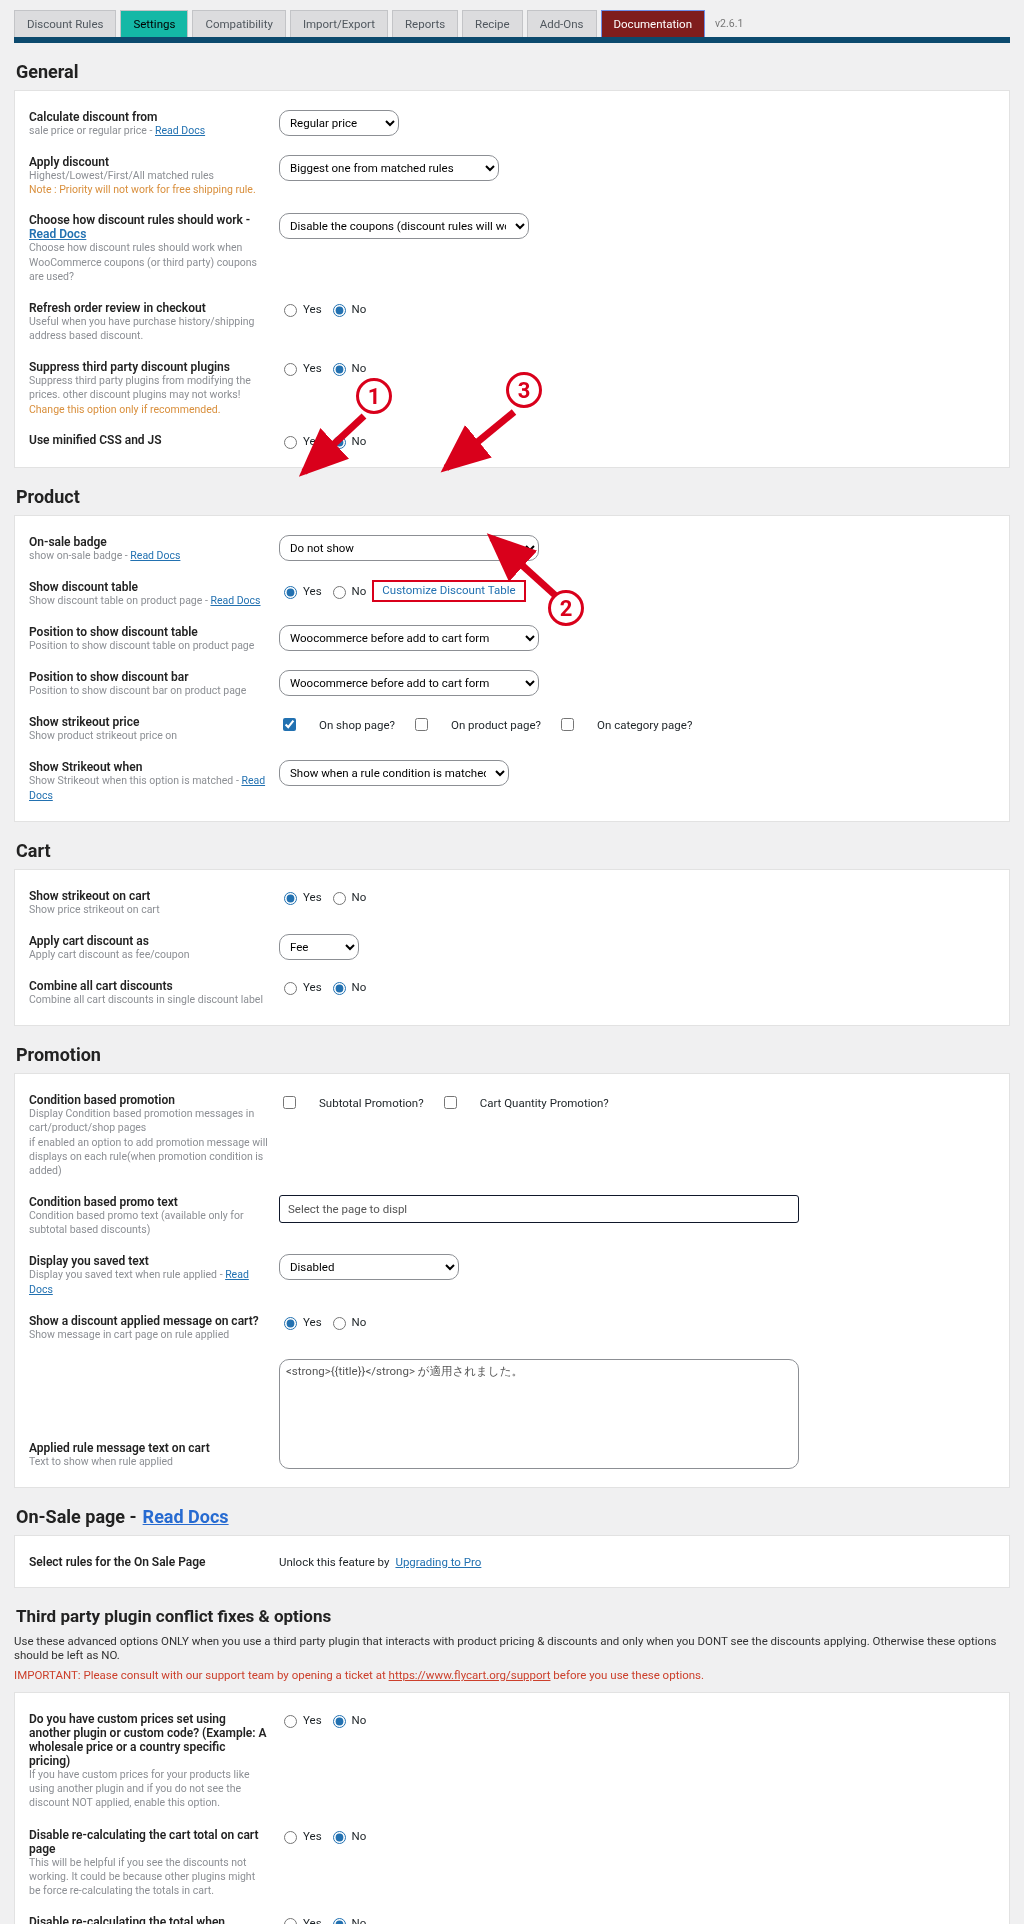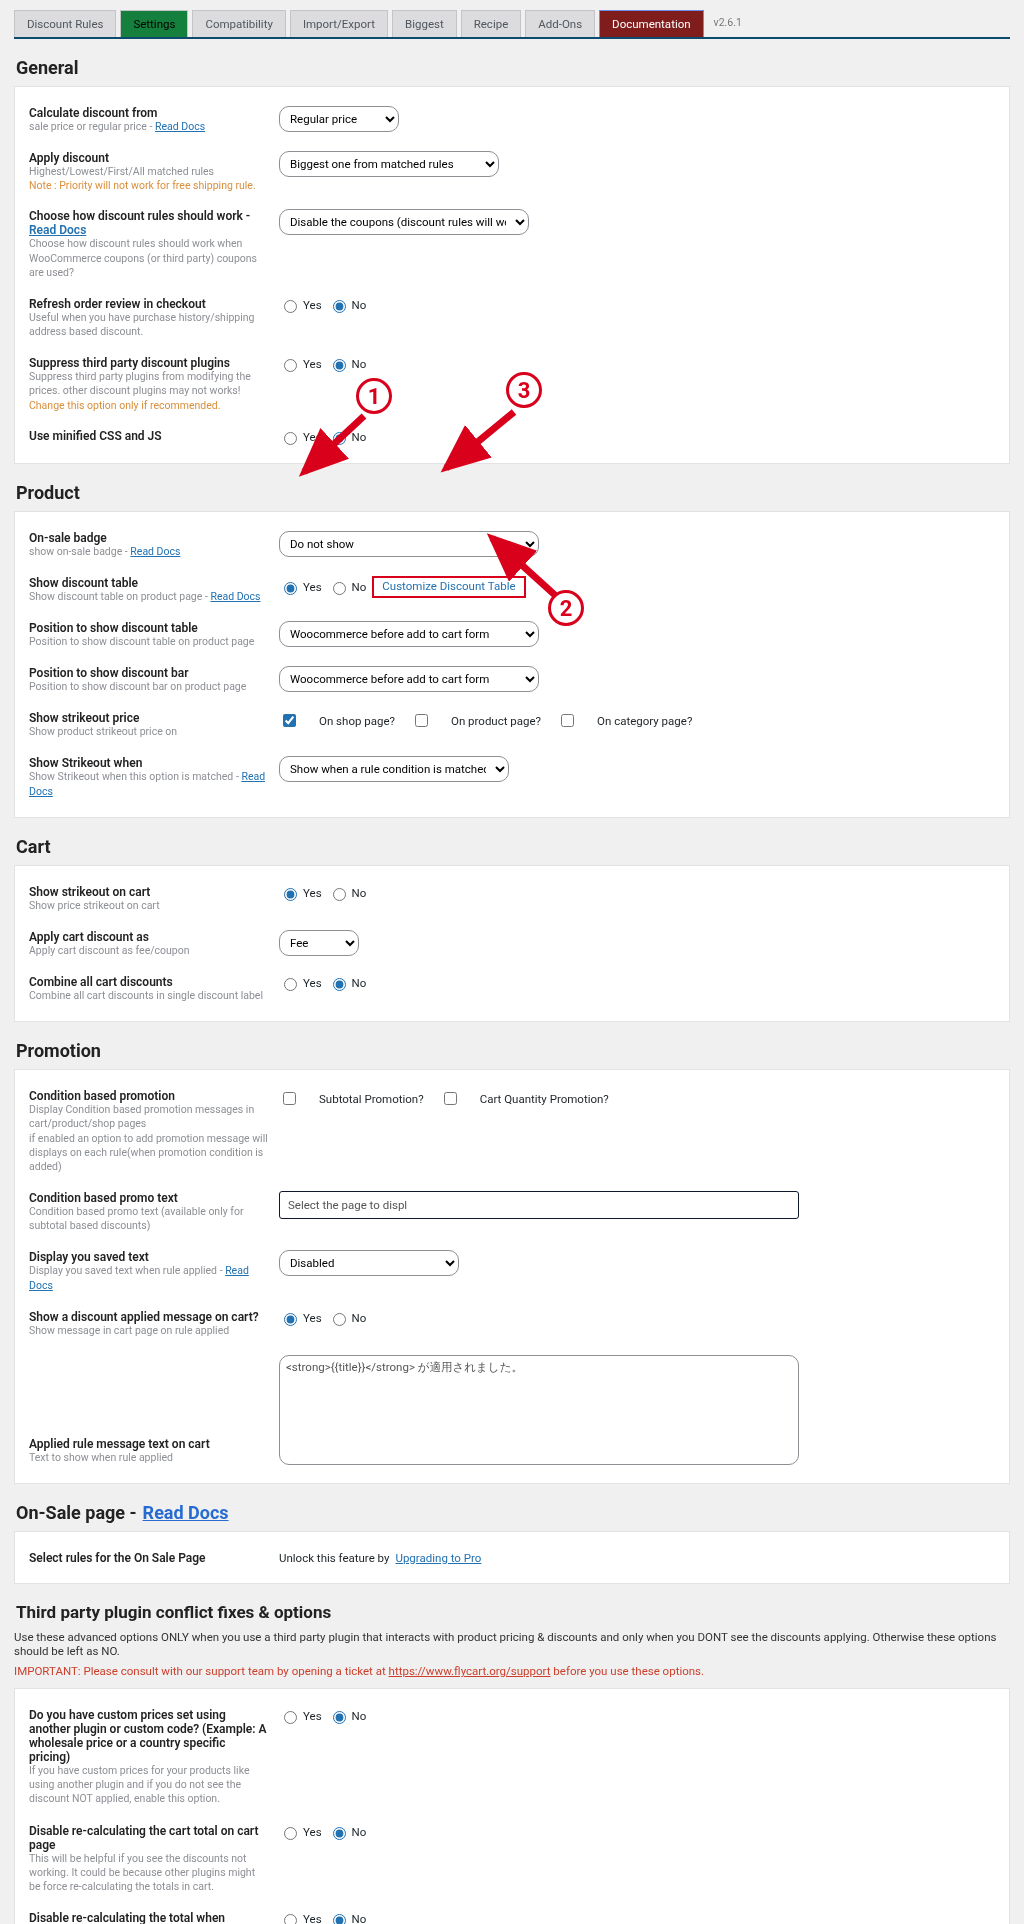--- a/index.html
+++ b/index.html
@@ -6,31 +6,31 @@
   body {
     margin: 0;
     font-family: -apple-system, BlinkMacSystemFont, "Segoe UI", Roboto, Helvetica, Arial, sans-serif;
     font-size: 12px;
     background: #f0f0f1;
     color: #1d2327;
     padding: 10px 14px 40px 14px;
     width: 1024px;
   }
   
-  .tabs { display: flex; gap: 4px; border-bottom: 2px solid #0c4a6e; }
+  .tabs { display: flex; align-items: center; gap: 4px; border-bottom: 6px solid #0c4a6e; }
   .tab {
     background: #dcdcde;
     color: #50575e;
     padding: 6px 12px;
     font-size: 11.5px;
     border: 1px solid #c3c4c7;
     border-bottom: none;
     cursor: pointer;
   }
-  .tab.active { background: #15803d; color:#000; }
+  .tab.active { background: #14b8a6; color:#000; }
   .tab.doc { background: #7f1d1d; border-color:#6c8ee8; color:#fff; }
   .version { font-size: 10.5px; color:#777; padding:6px; }
   h2.section {
     font-size: 18px; font-weight: 700; margin: 18px 0 8px 2px; color:#222;
   }
   h2.section.onsale { display:flex; gap:6px; align-items:baseline; }
   h2.section a { color:#276bd1; text-decoration:underline; }
   .panel { background:#fff; border:1px solid #e2e2e2; padding:10px 14px; }
   .row { display:flex; align-items:flex-start; padding:8px 0; border-top:1px solid transparent; }
   .left { width: 250px; flex:0 0 250px; padding-right:10px; }
@@ -75,21 +75,21 @@
 </head>
 <body>
 
 <div class="wrapper">
 
 <div class="tabs">
   <div class="tab">Discount Rules</div>
   <div class="tab active">Settings</div>
   <div class="tab">Compatibility</div>
   <div class="tab">Import/Export</div>
-  <div class="tab">Biggest</div>
+  <div class="tab">Reports</div>
   <div class="tab">Recipe</div>
   <div class="tab">Add-Ons</div>
   <div class="tab doc">Documentation</div>
   <div class="version">v2.6.1</div>
 </div>
 
 <h2 class="section">General</h2>
 <div class="panel">
   <div class="row">
     <div class="left">

